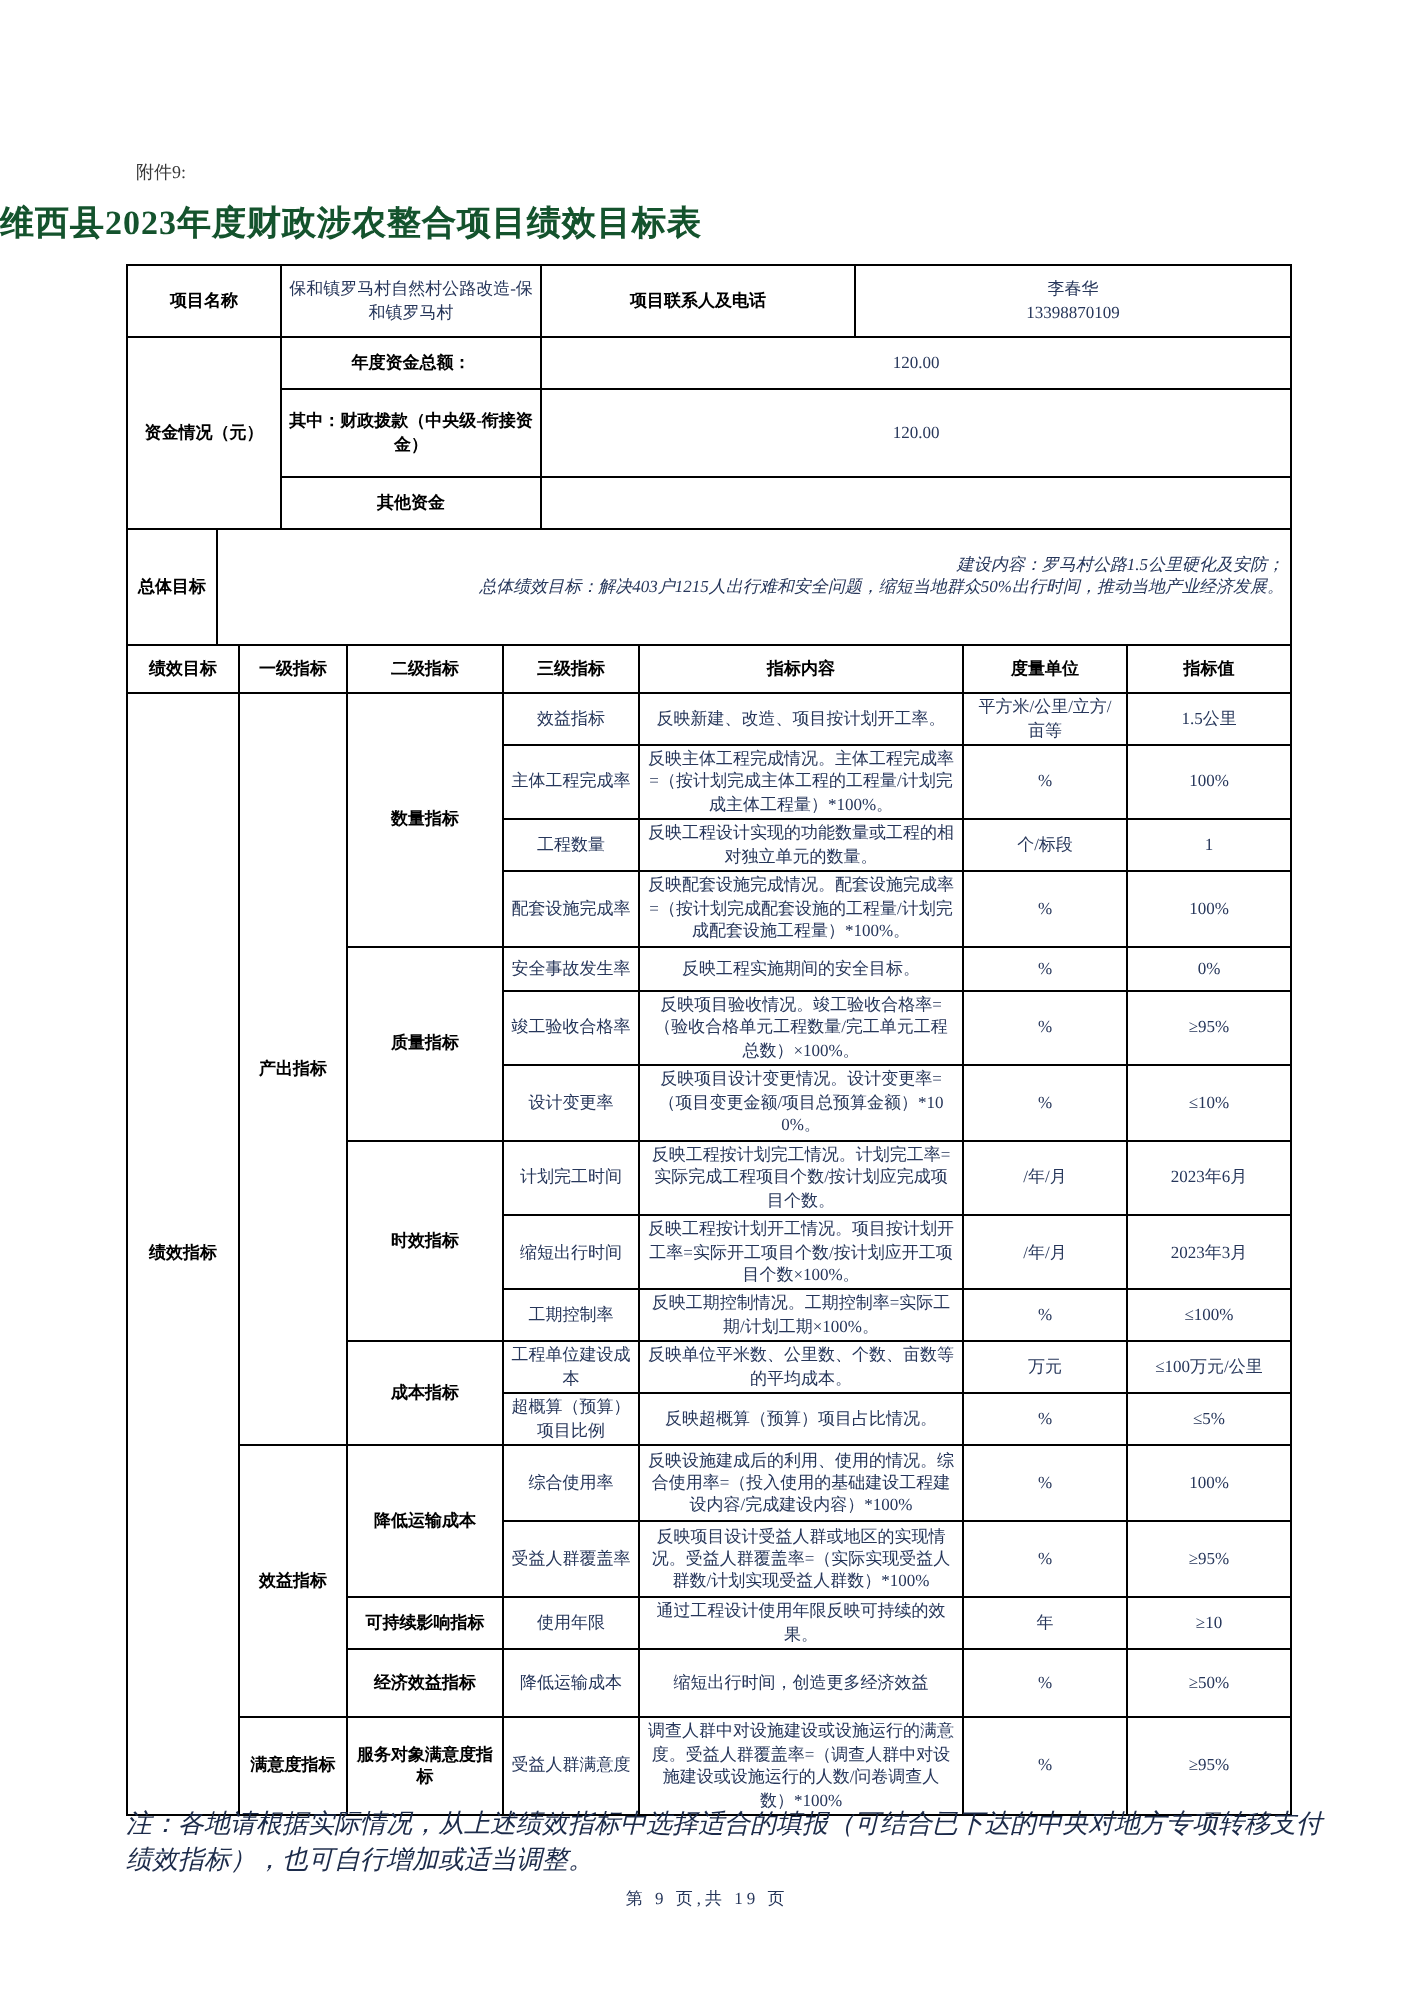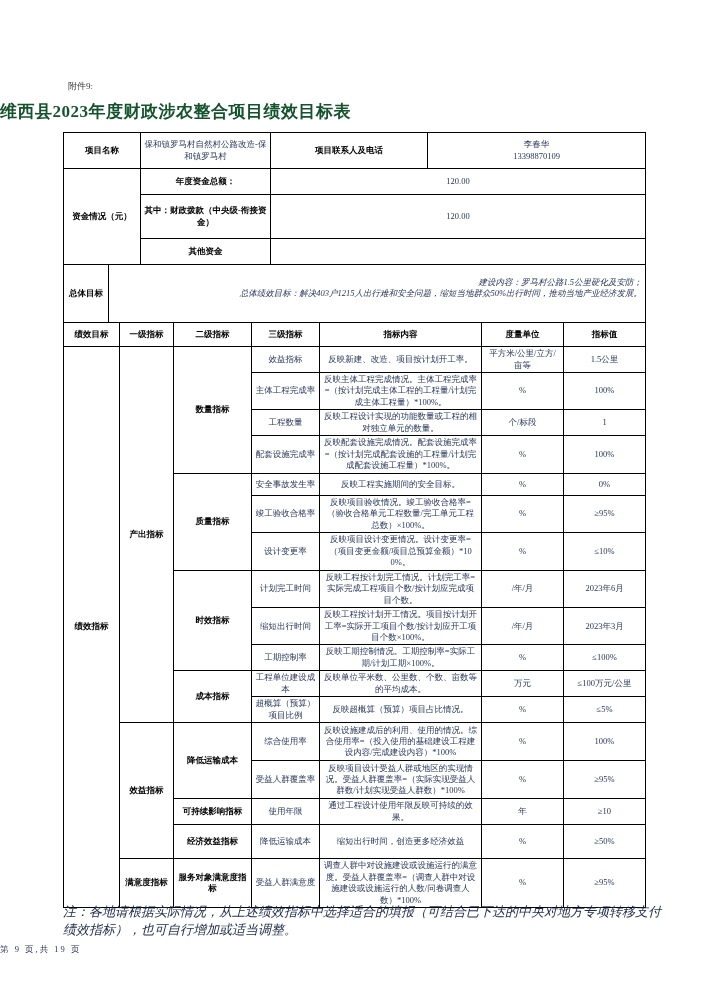--- a/index.html
+++ b/index.html
@@ -22,21 +22,21 @@
     font-size:8.5px;line-height:1.35;word-break:break-all;overflow:hidden;
   }
   .lbl{font-weight:bold;color:#000;}
   .val{color:#26365a;}
   .left{text-align:right;font-style:italic;}
   .note{
     position:absolute;left:63px;top:903px;width:600px;
     font-size:13px;color:#1c2b4a;line-height:1.4;font-style:italic;
   }
   .page-footer{
-    position:absolute;left:0;top:944px;width:707px;text-align:left;
+    position:absolute;left:0;top:944px;width:707px;text-align:center;
     font-size:8.5px;color:#26365a;letter-spacing:2px;
   }
 </style>
 </head>
 <body>
 
 <div class="attachment">附件9:</div>
 <div class="doc-title">维西县2023年度财政涉农整合项目绩效目标表</div>
 
 <div class="tables">

